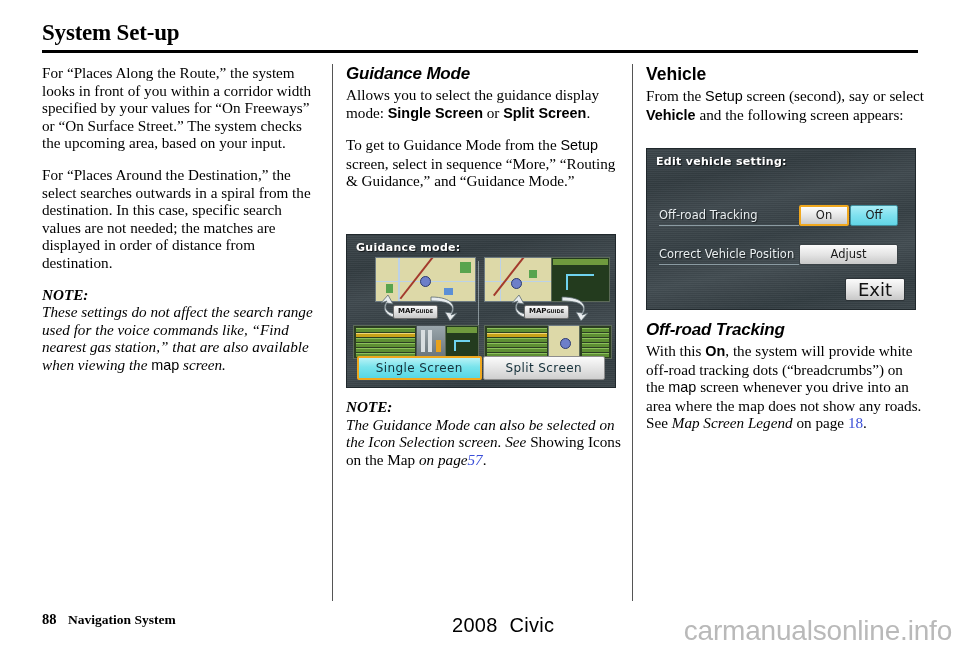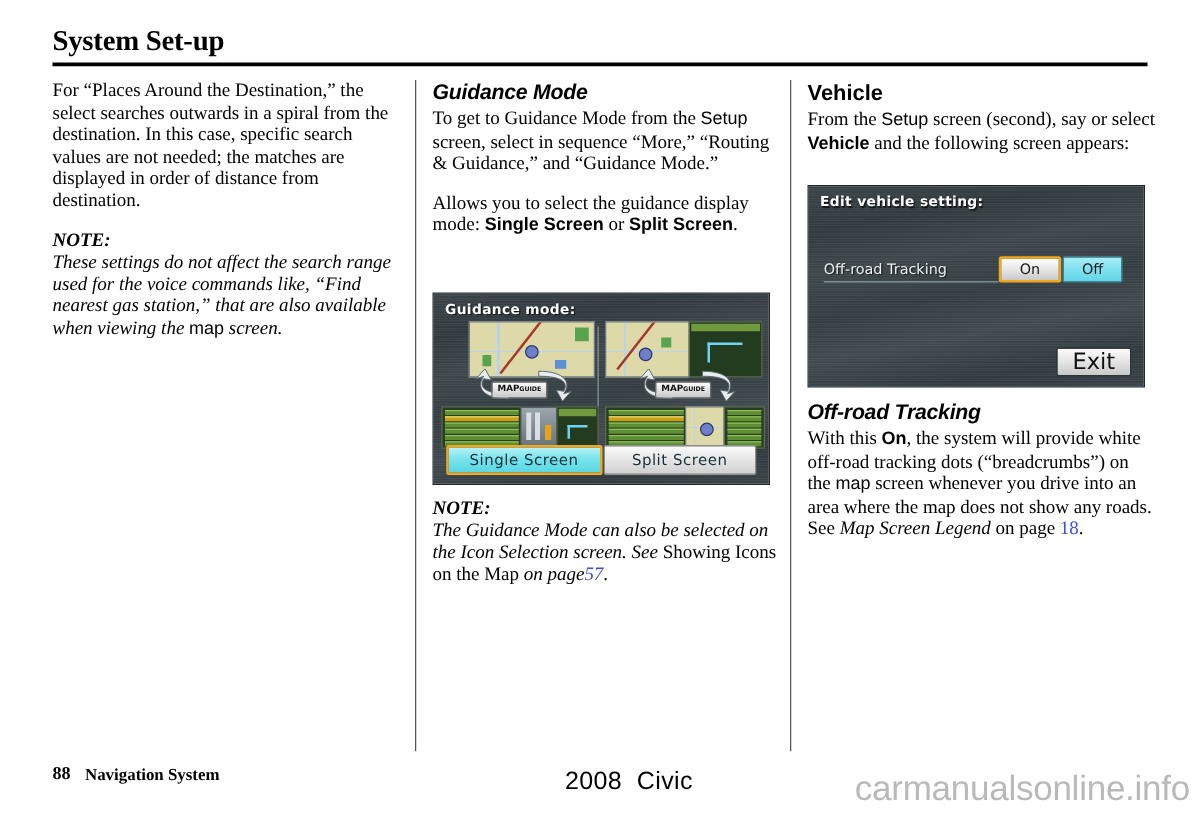--- a/index.html
+++ b/index.html
@@ -389,31 +389,32 @@
 
 <div id="page-title">System Set-up</div>
 <div id="header-rule"></div>
 
 <div id="columns">
 
   <div class="col-divider" id="divider-1"></div>
   <div class="col-divider" id="divider-2"></div>
 
   <div class="column" id="col-1">
+    <p class="body">For “Places Along the Route,” the system looks in front of you within a corridor width specified by your values for “On Freeways” or “On Surface Street.” The system checks the upcoming area, based on your input.</p>
     <p class="body">For “Places Around the Destination,” the select searches outwards in a spiral from the destination. In this case, specific search values are not needed; the matches are displayed in order of distance from destination.</p>
     <p class="body tight">
       <span class="note-label">NOTE:</span><br>
       <span class="note-body">These settings do not affect the search range used for the voice commands like, “Find nearest gas station,” that are also available when viewing the </span><span class="r-sans">map</span><span class="note-body"> screen.</span>
     </p>
   </div>
 
   <div class="column" id="col-2">
     <h2 class="section">Guidance Mode</h2>
+    <p class="body"><span>Allows you to select the guidance display mode: </span><span class="b-sans">Single Screen</span><span> or </span><span class="b-sans">Split Screen</span><span>.</span></p>
     <p class="body"><span>To get to Guidance Mode from the </span><span class="r-sans">Setup</span><span> screen, select in sequence “More,” “Routing &amp; Guidance,” and “Guidance Mode.”</span></p>
-    <p class="body"><span>Allows you to select the guidance display mode: </span><span class="b-sans">Single Screen</span><span> or </span><span class="b-sans">Split Screen</span><span>.</span></p>
 
     <div class="navshot" id="guidance-shot">
       <div class="nav-title">Guidance mode:</div>
 
       <div class="gm-vsep"></div>
 
       <div class="gm-half" id="gm-left">
         <div class="mini-map" style="left:22px;top:0;width:99px;height:43px;">
           <div class="mm-road-d" style="left:58px;top:-4px;width:2px;height:56px;"></div>
           <div class="mm-green" style="left:84px;top:4px;width:11px;height:11px;"></div>
@@ -511,20 +512,24 @@
 
     <div class="navshot" id="vehicle-shot">
       <div class="nav-title">Edit vehicle setting:</div>
 
       <div class="vs-row" id="vs-row-1">
         <div class="vs-label" id="vs-label-1">Off-road Tracking</div>
         <div class="vs-btn" id="vs-btn-on">On</div>
         <div class="vs-btn" id="vs-btn-off">Off</div>
       </div>
 
+      <div class="vs-row" id="vs-row-2">
+        <div class="vs-label" id="vs-label-2">Correct Vehicle Position</div>
+        <div class="vs-btn" id="vs-btn-adjust">Adjust</div>
+      </div>
 
       <div id="vs-btn-exit">Exit</div>
     </div>
 
     <div style="position:absolute;top:256px;left:0;width:278px;">
       <h2 class="section">Off-road Tracking</h2>
       <p class="body tight"><span>With this </span><span class="b-sans">On</span><span>, the system will provide white off-road tracking dots (“breadcrumbs”) on the </span><span class="r-sans">map</span><span> screen whenever you drive into an area where the map does not show any roads.</span><br><span>See </span><span class="ital">Map Screen Legend</span><span> on page </span><span class="pagenum">18</span><span>.</span></p>
     </div>
   </div>
 

